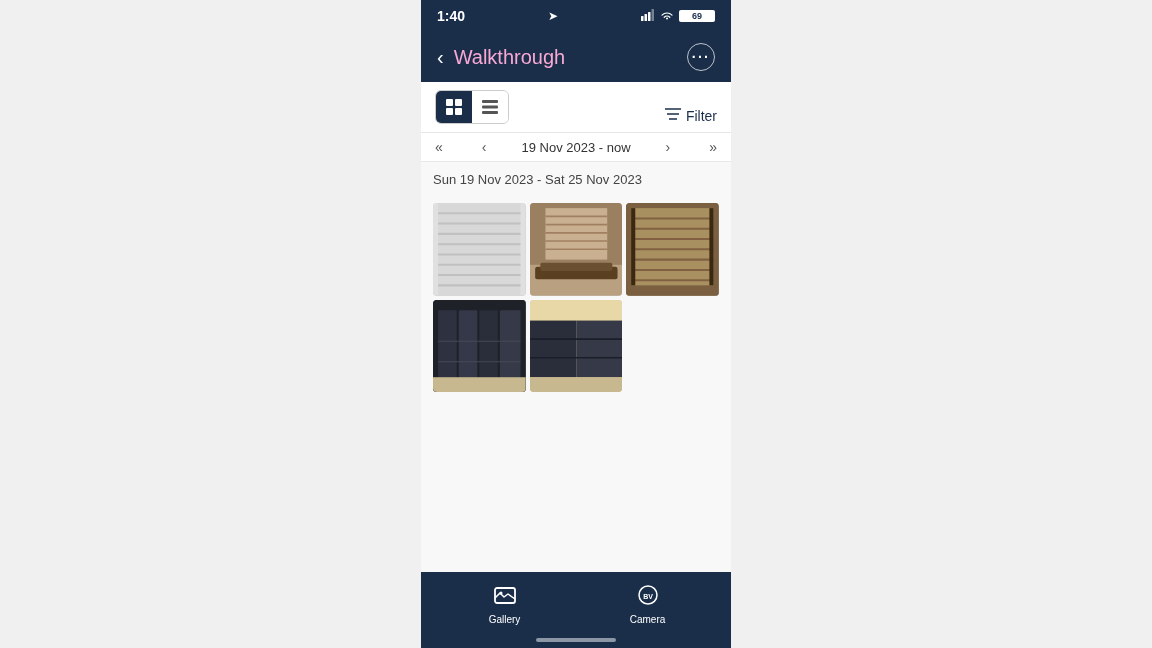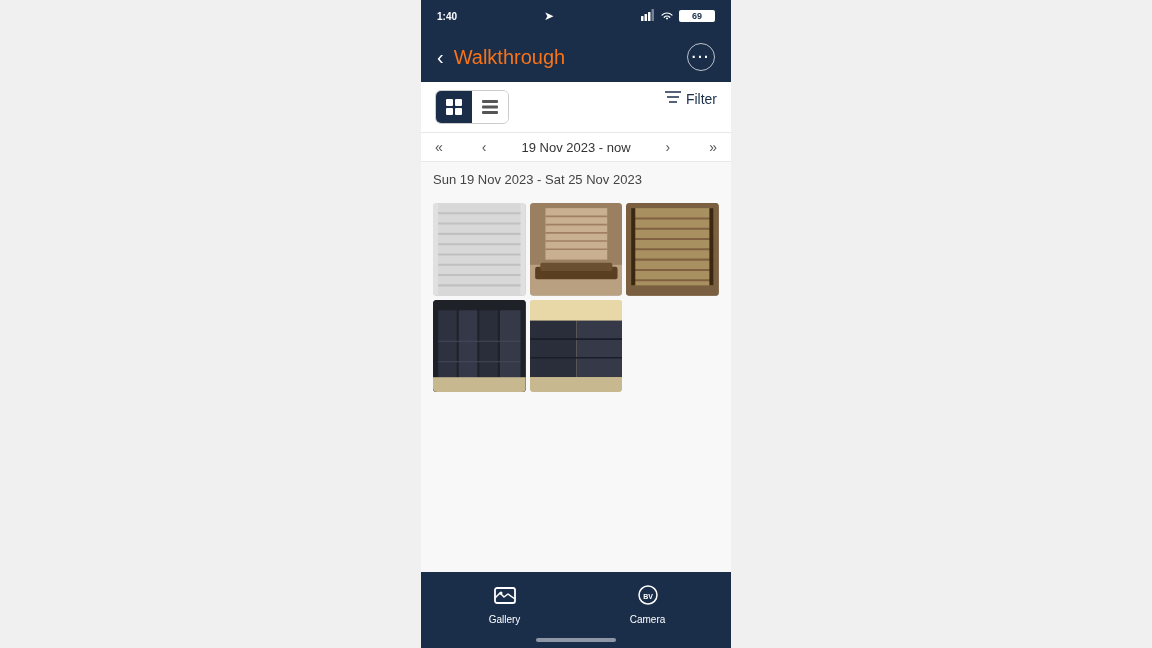--- a/index.html
+++ b/index.html
@@ -27,21 +27,21 @@
       background: #1a2e4a;
       color: white;
       display: flex;
       align-items: center;
       justify-content: space-between;
       padding: 6px 16px;
       height: 32px;
       flex-shrink: 0;
     }
     .status-time {
-      font-size: 10px;
+      font-size: 14px;
       font-weight: 600;
       color: white;
     }
     .status-icons {
       display: flex;
       align-items: center;
       gap: 5px;
     }
     .signal-icon, .wifi-icon, .battery-icon {
       color: white;
@@ -69,21 +69,21 @@
     }
     .nav-back {
       color: white;
       font-size: 20px;
       cursor: pointer;
       font-weight: 300;
     }
     .nav-title {
       font-size: 20px;
       font-weight: 500;
-      color: #f97316;
+      color: #f9a8d4;
       flex: 1;
       margin-left: 10px;
     }
     .nav-more {
       width: 28px;
       height: 28px;
       border: 1.5px solid rgba(255,255,255,0.7);
       border-radius: 50%;
       display: flex;
       align-items: center;
@@ -100,21 +100,21 @@
       flex: 1;
       overflow-y: auto;
       background: #f8f8f8;
     }
 
     
     .toolbar {
       background: white;
       padding: 8px 14px;
       display: flex;
-      align-items: flex-start;
+      align-items: flex-end;
       justify-content: space-between;
       border-bottom: 1px solid #e8e8e8;
     }
     .view-toggle {
       display: flex;
       border: 1px solid #ccc;
       border-radius: 6px;
       overflow: hidden;
     }
     .view-btn {

